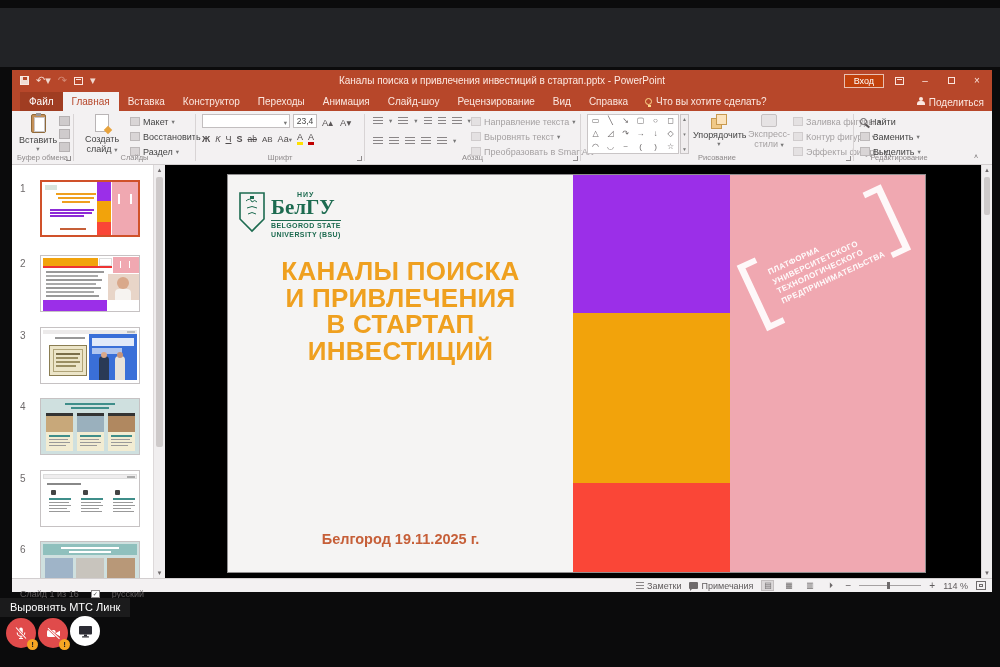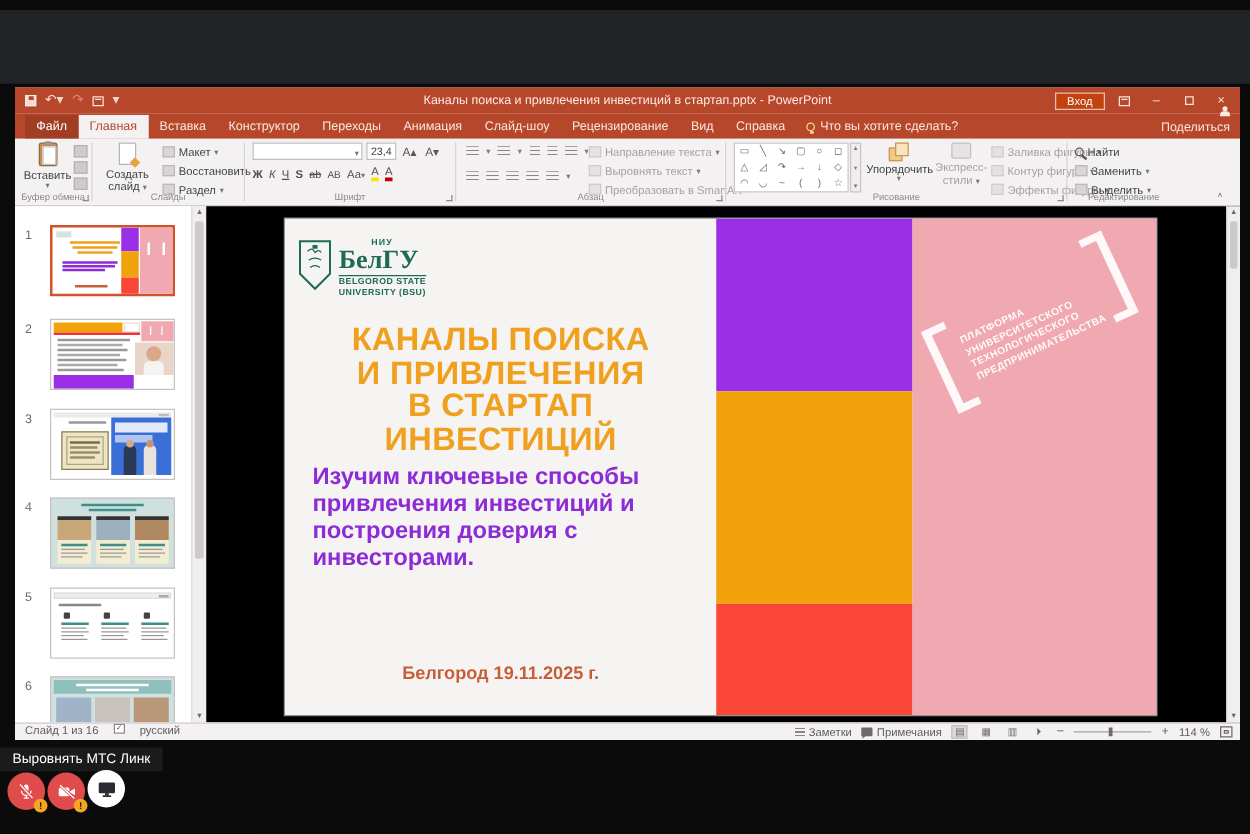--- a/index.html
+++ b/index.html
@@ -30,21 +30,21 @@
 
   
   .tabbar { position:absolute; left:0; top:21px; width:100%; height:20px; background:#b7472a; display:flex;
     align-items:flex-end; color:#fbe7e0; font-size:10px; }
   .tab { padding:4px 9px 4px; cursor:default; }
   .tab.file { background:#a03d22; color:#fff; margin-left:8px; }
   .tab.active { background:#f3f1f2; color:#b7472a; }
   .tellme { display:flex; align-items:center; gap:4px; padding:4px 8px; }
   .bulb { width:7px; height:7px; border-radius:50%; border:1px solid #ffd98d; background:#b7472a; position:relative; }
   .bulb::after { content:""; position:absolute; left:2px; top:6px; width:3px; height:2px; background:#ffd98d; }
-  .share { position:absolute; right:8px; bottom:3px; display:flex; gap:4px; align-items:flex-end; font-size:10px; color:#fbe7e0;flex-direction:column; }
+  .share { position:absolute; right:8px; bottom:3px; display:flex; gap:4px; align-items:flex-start; font-size:10px; color:#fbe7e0; }
   .person { width:8px; height:8px; position:relative; }
   .person::before { content:""; position:absolute; left:2px; top:0; width:4px; height:4px; border-radius:50%; background:#fbe7e0; }
   .person::after { content:""; position:absolute; left:0; top:4px; width:8px; height:4px; border-radius:3px 3px 0 0; background:#fbe7e0; }
 
   
   .ribbon { position:absolute; left:0; top:41px; width:100%; height:54px; background:#f3f1f2;
     border-bottom:1px solid #d2cecf; font-size:9px; color:#3f3c3d; }
   .rgroup { position:absolute; top:0; height:53px; }
   .rgroup .glabel { position:absolute; bottom:2px; left:0; right:0; text-align:center; font-size:7.5px; color:#8d898a; }
   .gsep { position:absolute; top:3px; bottom:3px; width:1px; background:#d8d4d5; }
@@ -126,21 +126,21 @@
   .brk.l { border-width:6px 0 6px 7px; }
   .brk.r { border-width:6px 7px 6px 0; margin-top:-26px; }
   .plat-txt { color:rgba(255,255,255,.95); font-size:8px; font-weight:bold; letter-spacing:.4px; line-height:10.5px; white-space:nowrap; }
 
   
   .m { position:absolute; }
 
   
   .statusbar { position:absolute; left:0; bottom:0; width:100%; height:14px; background:#f3f1f2; border-top:1px solid #d2cecf;
     font-size:9px; color:#5f5b5c; }
-  .st-left { position:absolute; left:8px; top:0; height:30px; display:flex; gap:12px; }
+  .st-left { position:absolute; left:8px; top:0; height:30px; display:flex; align-items:center; gap:12px; }
   .spellico { width:9px; height:8px; background:#fff; border:1px solid #8d898a; font-size:6px; line-height:7px; text-align:center; color:#444; }
   .st-right { position:absolute; right:6px; top:0; height:13px; display:flex; align-items:center; gap:8px; }
   .st-right .grp { display:flex; align-items:center; gap:3px; }
   .bubble { width:9px; height:7px; background:#6e6a6b; border-radius:1px; position:relative; }
   .bubble::after { content:""; position:absolute; left:1px; bottom:-2px; border:2px solid transparent; border-top-color:#6e6a6b; border-left-color:#6e6a6b; }
   .view-ico { width:13px; height:11px; display:flex; align-items:center; justify-content:center; font-size:8px; color:#6e6a6b; }
   .view-ico.on { background:#dbd8d9; border:1px solid #c2bebf; }
   .ztrack { width:62px; height:1px; background:#a5a1a2; position:relative; }
   .zthumb { position:absolute; left:28px; top:-3px; width:3px; height:7px; background:#6e6a6b; }
   .zsign { font-size:10px; color:#5f5b5c; }
@@ -543,21 +543,20 @@
                   <div>UNIVERSITY (BSU)</div>
                 </div>
               </div>
             </div>
             <div class="sl-title">
               <div>КАНАЛЫ ПОИСКА</div>
               <div>И ПРИВЛЕЧЕНИЯ</div>
               <div>В СТАРТАП</div>
               <div>ИНВЕСТИЦИЙ</div>
             </div>
-            <div class="sl-sub">Изучим ключевые способы привлечения инвестиций и построения доверия с инвесторами.</div>
             <div class="sl-date">Белгород 19.11.2025 г.</div>
           </div>
           <div class="blk purple"></div>
           <div class="blk orange"></div>
           <div class="blk red"></div>
           <div class="pinkpanel">
             <div class="plat">
               <span class="brk l"></span>
               <div class="plat-txt">
                 <div>ПЛАТФОРМА</div>

